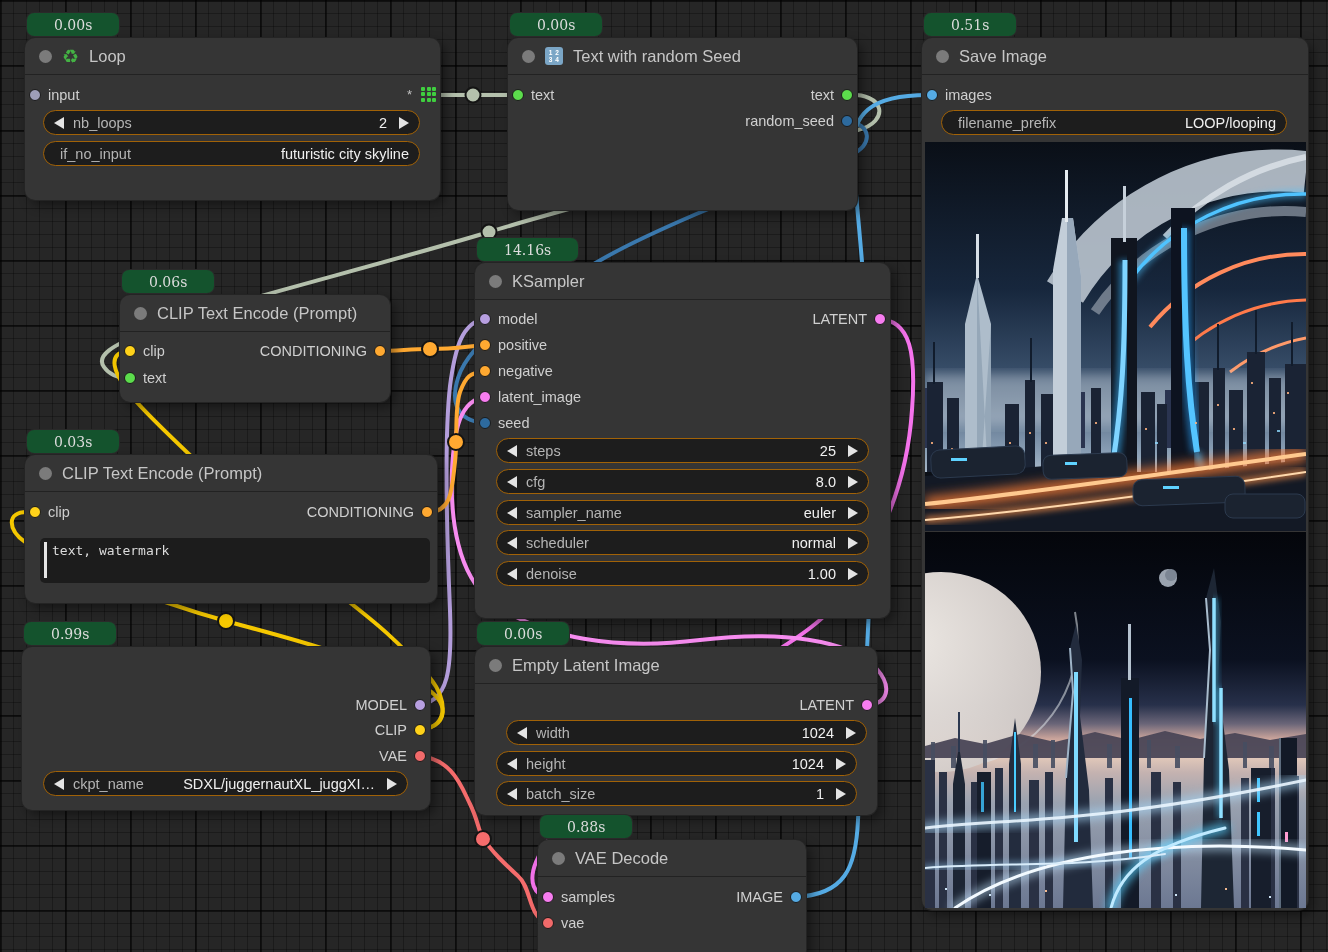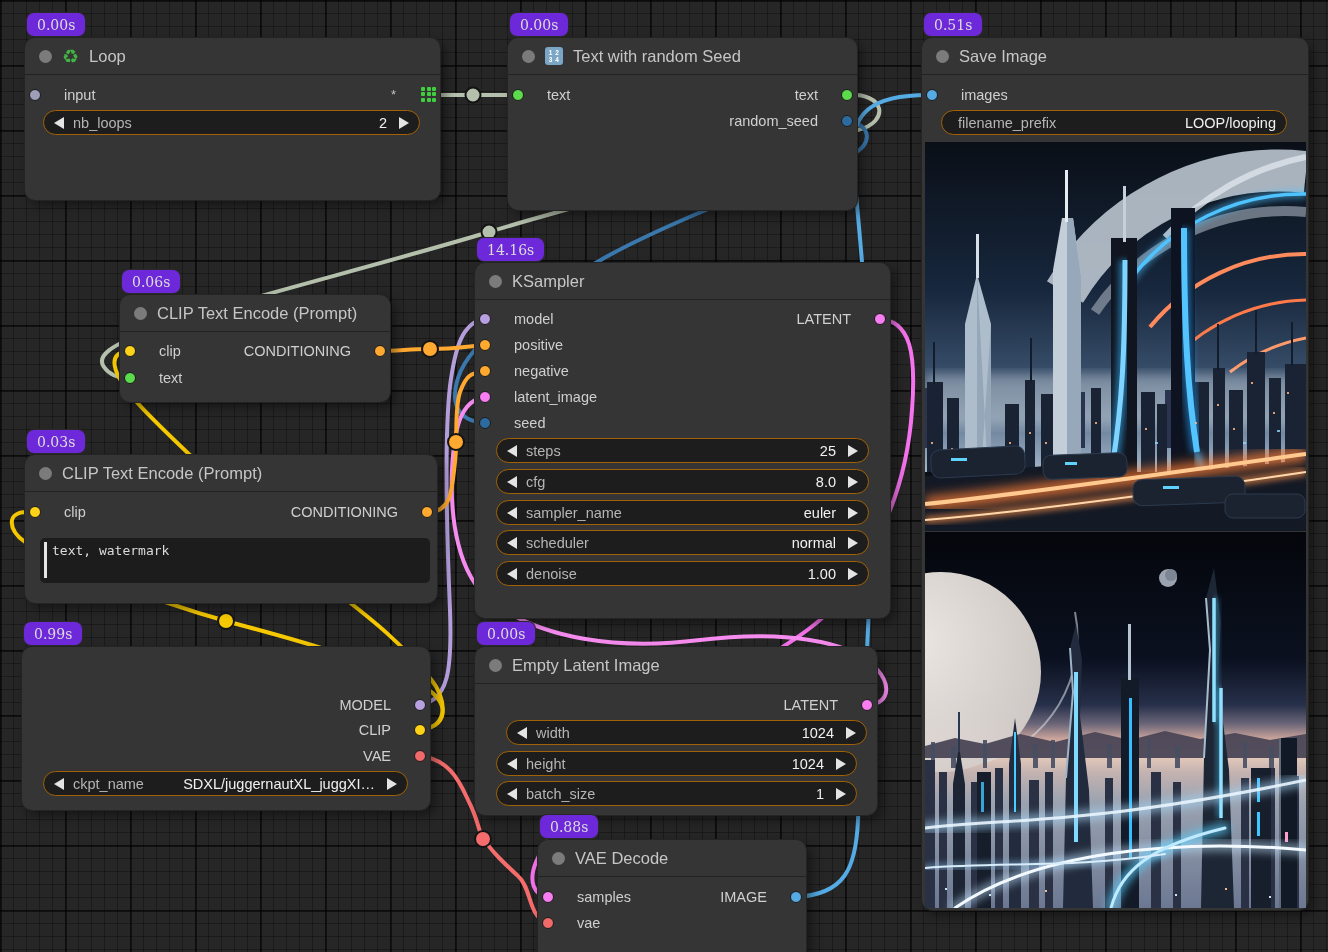--- a/index.html
+++ b/index.html
@@ -16,37 +16,37 @@
     background-size:65px 65px, 65px 65px, 13px 13px, 13px 13px;
   }
   svg.wires { position:absolute; left:0; top:0; z-index:1; }
   svg.wires path { fill:none; stroke-width:4; stroke-linecap:round; }
 
   .node {
     position:absolute; z-index:2; background:#353535; border-radius:10px;
     box-shadow:0 0 0 1px #242424, 5px 5px 12px rgba(0,0,0,.45);
   }
   .badge {
-    position:absolute; left:2px; top:-25px; height:23px; padding:1px 10px 0;
-    background:#6d28d9; border-radius:7px; color:#dcdcdc;
+    position:absolute; left:2px; top:-25px; height:23px; padding:1px 27px 0;
+    background:#14532d; border-radius:7px; color:#dcdcdc;
     font-family:"DejaVu Serif", serif; font-size:14px; line-height:22px;
     box-shadow:0 0 0 1px #2a2a2a;
   }
   .node-header {
     height:37px; display:flex; align-items:center; gap:10px; padding:0 14px;
     border-bottom:1px solid rgba(0,0,0,.35); color:#c6c6c6; font-size:16.5px;
   }
   .status-dot { width:13px; height:13px; border-radius:50%; background:#7b7b7b; flex:none; }
   .recycle { color:#44b244; font-size:19px; line-height:19px; }
   .numicon {
     width:18px; height:18px; border-radius:3px; background:#7ba6c6; color:#fff;
     display:flex; flex-direction:column; align-items:center; justify-content:center;
     font-size:6.5px; font-weight:bold; line-height:7.5px; letter-spacing:.5px; flex:none;
   }
-  .port { position:absolute; display:flex; align-items:center; gap:23px; height:20px; font-size:14.5px; color:#cfcfcf; }
+  .port { position:absolute; display:flex; align-items:center; gap:7px; height:20px; font-size:14.5px; color:#cfcfcf; }
   .port.in  { left:4px; }
   .port.out { right:4px; flex-direction:row-reverse; }
   .pdot { width:12px; height:12px; border-radius:50%; border:1.5px solid #1b1b1b; flex:none; }
   .c-wild{background:#9e9eb8}.c-green{background:#5cdc4c}.c-blue{background:#2d6a9e}
   .c-lblue{background:#55abe4}.c-purple{background:#b79fe0}.c-orange{background:#ffa931}
   .c-pink{background:#f77df0}.c-yellow{background:#ffd21a}.c-red{background:#f16a6a}
   .star { color:#c0c0c0; font-size:13px; margin-right:2px; }
   .gridicon { display:grid; grid-template-columns:repeat(3,4px); grid-auto-rows:4px; gap:1.5px; }
   .gridicon span { background:#3fcf3f; border-radius:1px; }
 
@@ -120,20 +120,24 @@
           <span></span>
           <span></span>
         </span>
       <span class="star">*</span>
     </div>
     <div class="widget" style="left:18px;top:72px;width:377px">
       <span class="arr arr-l"></span>
       <span class="w-label">nb_loops</span>
       <span class="w-value">2</span>
       <span class="arr arr-r"></span>
+    </div>
+    <div class="widget text" style="left:18px;top:103px;width:377px">
+      <span class="w-label">if_no_input</span>
+      <span class="w-value">futuristic city skyline</span>
     </div>
   </div>
 
   <div class="node" style="left:508px;top:38px;width:349px;height:172px">
     <div class="badge">0.00s</div>
     <div class="node-header">
       <span class="status-dot"></span>
       <span class="numicon">
         <span>1 2</span>
         <span>3 4</span>

